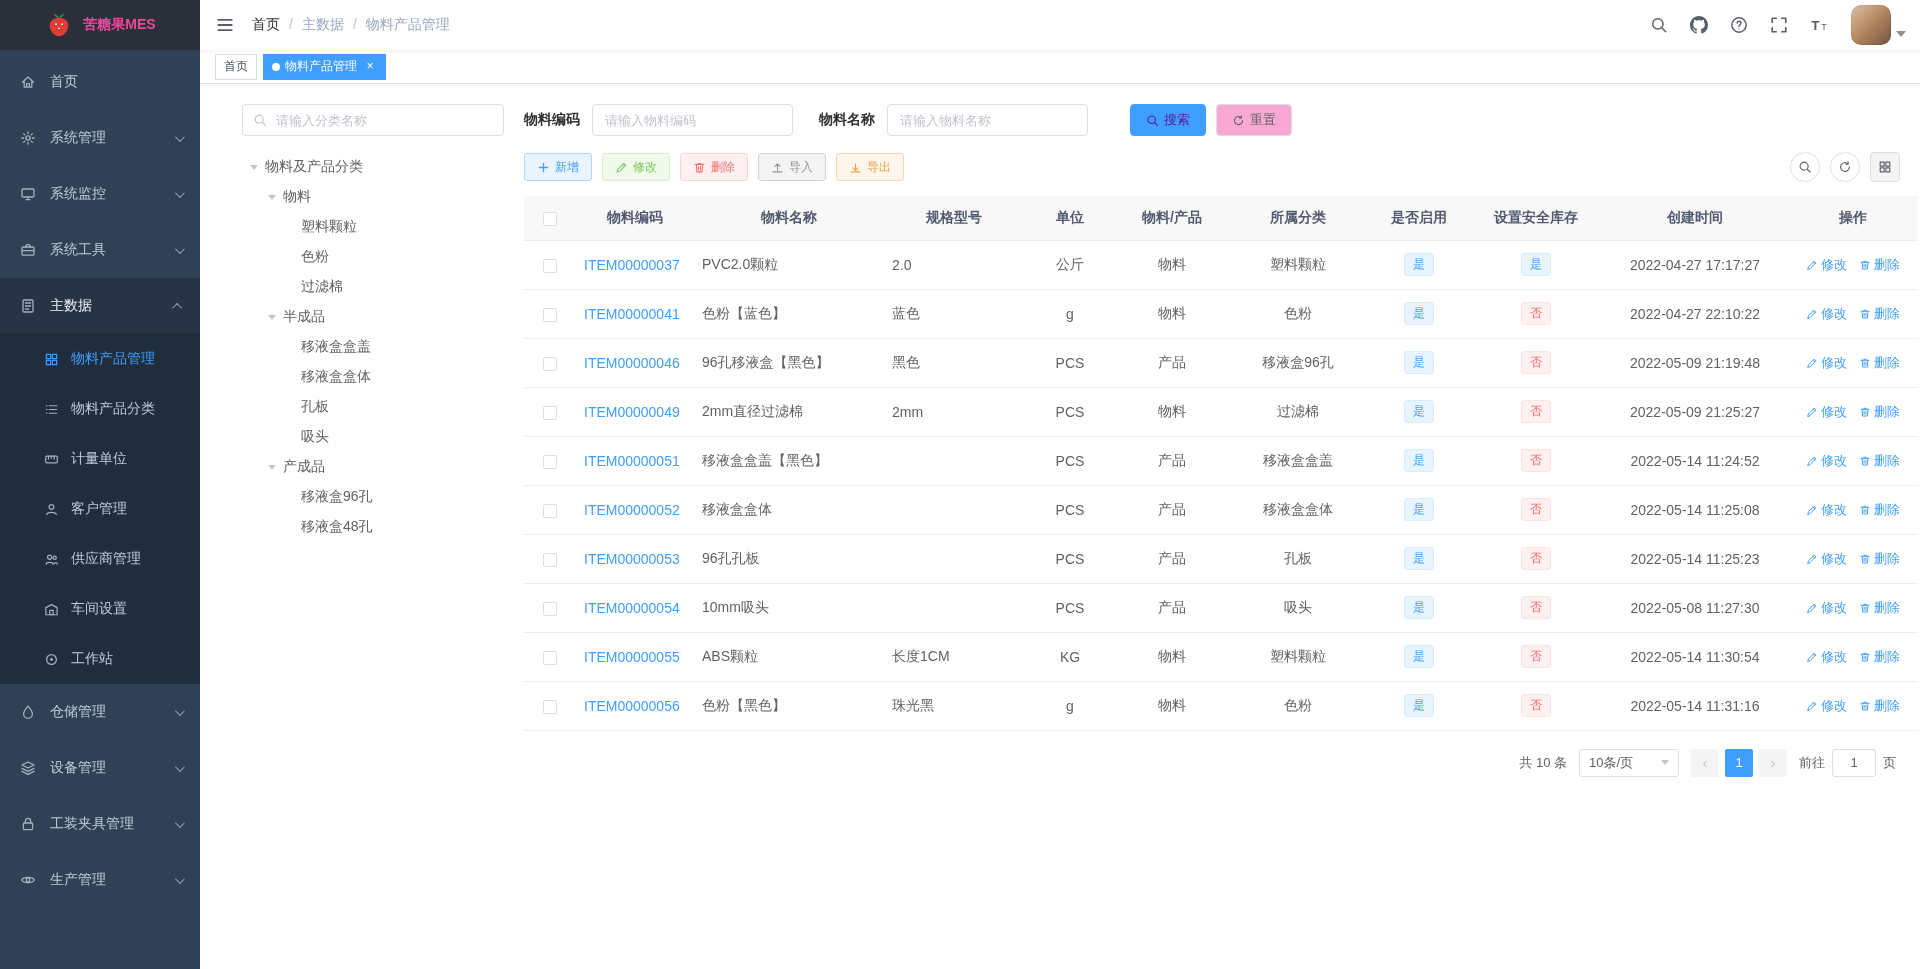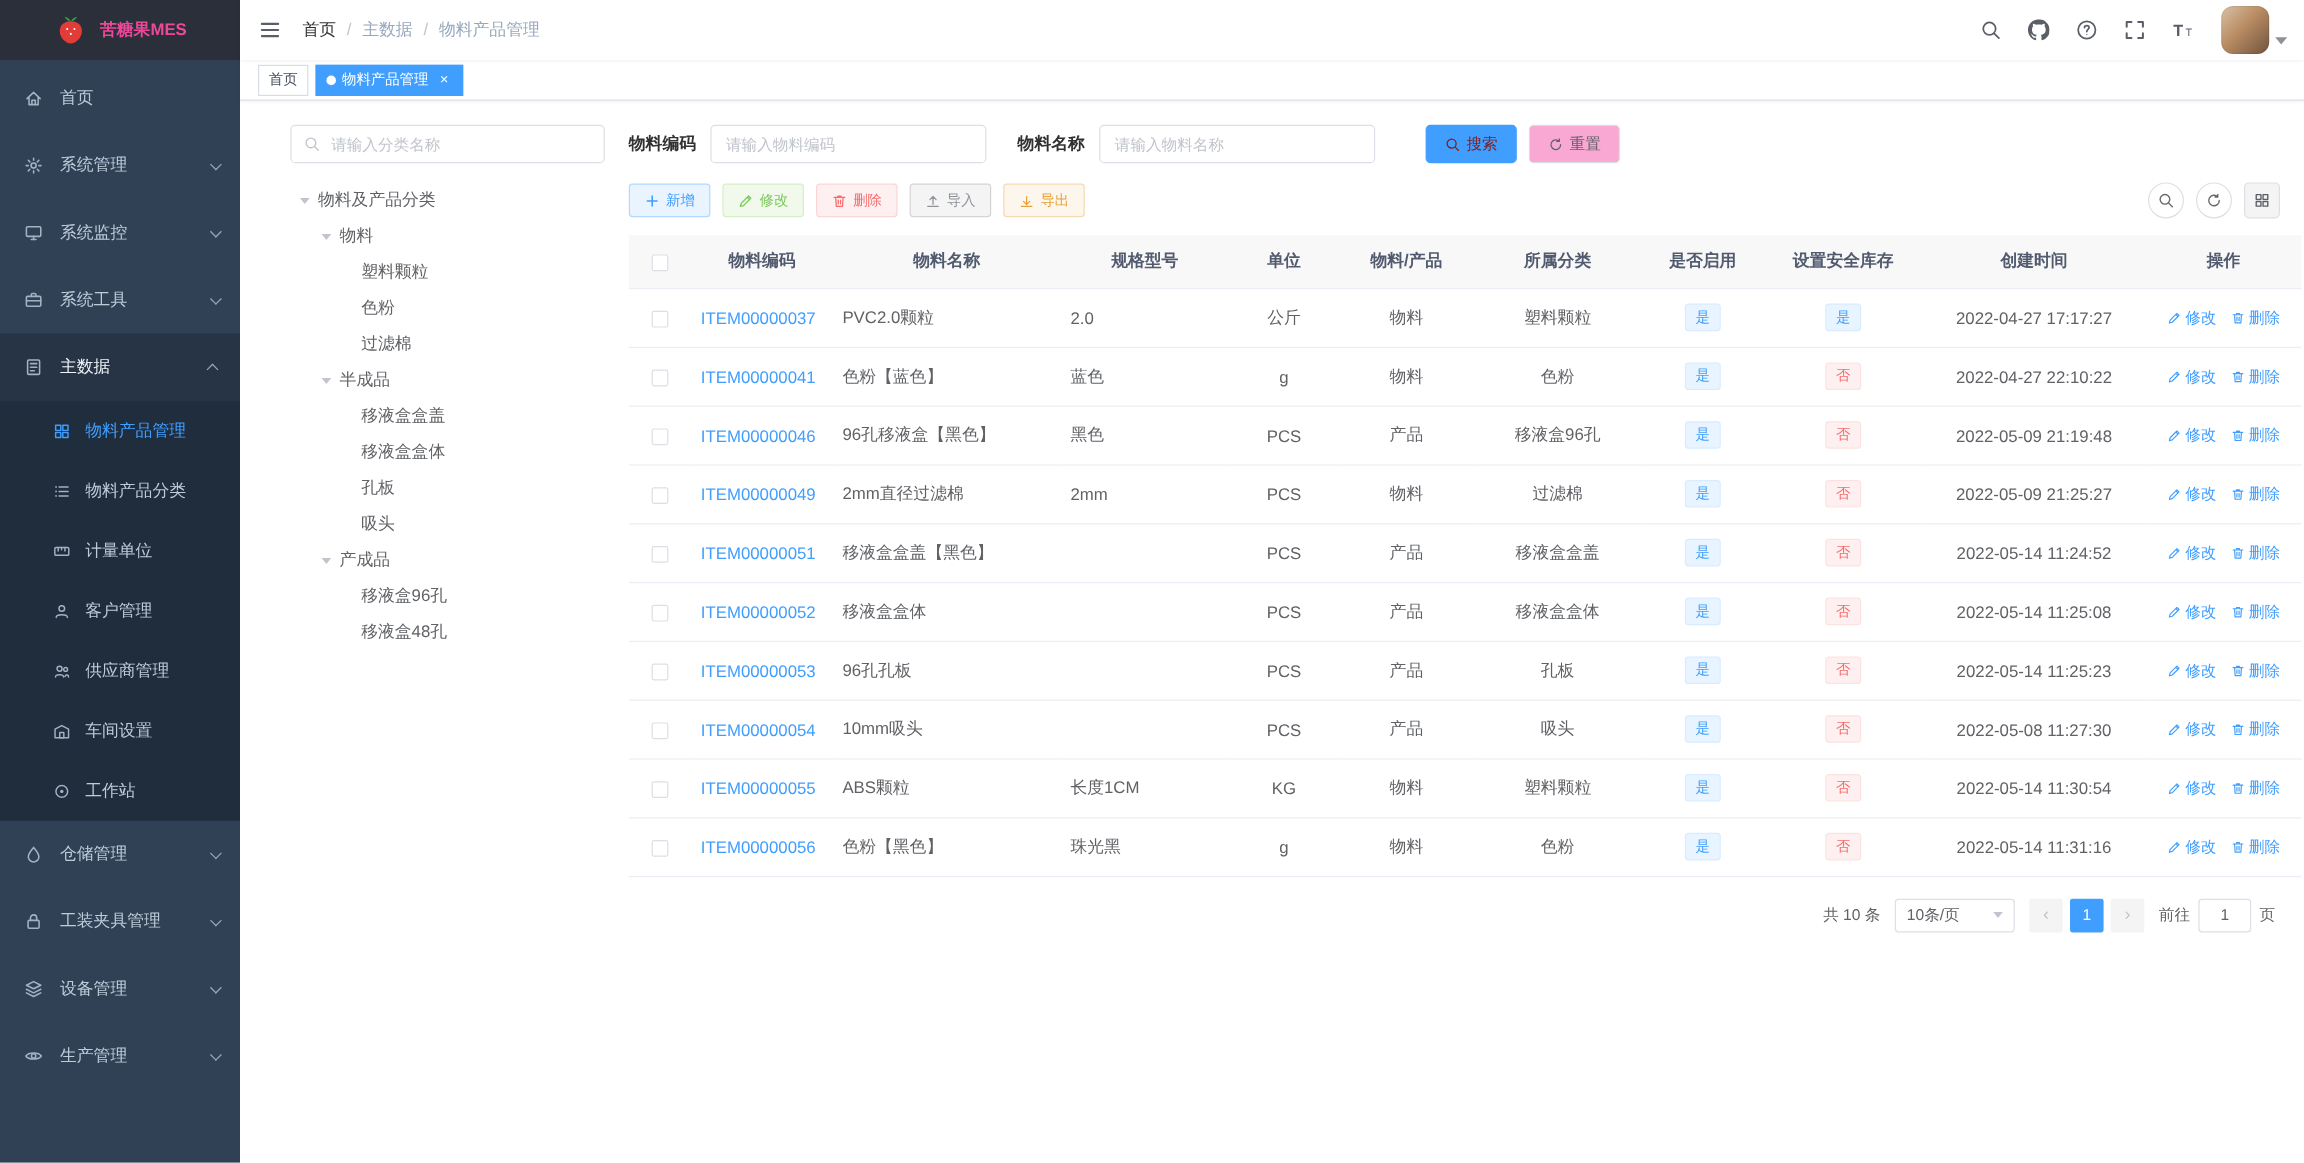--- a/index.html
+++ b/index.html
@@ -60,25 +60,25 @@
   .tree { margin-top:16px; font-size:14px; color:#606266; }
   .tree-node { height:30px; display:flex; align-items:center; cursor:pointer; border-radius:2px; }
   .caret { width:0; height:0; border:4px solid transparent; border-top:5px solid #c0c4cc; margin:4px 7px 0 0; flex-shrink:0; }
   .caret-spacer { width:15px; flex-shrink:0; }
 
   
   .table-panel { flex:1; min-width:0; display:flex; flex-direction:column; }
   .filter-row { display:flex; align-items:center; margin-bottom:16px; }
   .filter-label { font-size:14px; font-weight:700; color:#303133; margin-right:12px; white-space:nowrap; }
   .filter-label + .filter-input { margin-right:26px; }
-  .filter-input { width:230px; height:32px; border:1px solid #dcdfe6; border-radius:4px; padding:0 12px; font-size:13px; color:#606266; outline:none; font-family:inherit; }
+  .filter-input { width:201px; height:32px; border:1px solid #dcdfe6; border-radius:4px; padding:0 12px; font-size:13px; color:#606266; outline:none; font-family:inherit; }
   .filter-input::placeholder { color:#c0c4cc; }
   .btn { height:32px; border-radius:4px; font-size:13px; display:inline-flex; align-items:center; gap:5px; padding:0 15px; cursor:pointer; border:1px solid transparent; font-family:inherit; white-space:nowrap; }
   .btn svg { width:13px; height:13px; }
-  .btn-primary { background:#409eff; border-color:#409eff; color:#7f1d1d; }
+  .btn-primary { background:#409eff; border-color:#409eff; color:#4c1d95; }
   .btn-default { background:#f9a8d4; border-color:#dcdfe6; color:#606266; }
   .filter-row .btn { margin-right:10px; }
 
   .toolbar { display:flex; align-items:center; gap:10px; margin-bottom:14px; }
   .btn-mini { height:28px; padding:0 12px; font-size:12px; border-radius:3px; }
   .v-primary { background:#eaf4ff; border:1px solid #b3d8ff; color:#409eff; }
   .v-success { background:#f0f9eb; border:1px solid #d7efc6; color:#7cc75b; }
   .v-danger  { background:#fef0f0; border:1px solid #fbd5d5; color:#f56c6c; }
   .v-info    { background:#f4f4f5; border:1px solid #d3d4d6; color:#909399; }
   .v-warning { background:#fdf6ec; border:1px solid #f5dab1; color:#e6a23c; }
@@ -230,32 +230,32 @@
         </div>
         <div class="menu-item">
           <svg viewBox="0 0 16 16" class="icon">
             <path d="M8 2.2 C10.4 5 12.4 7.4 12.4 9.9 A4.4 4.4 0 0 1 3.6 9.9 C3.6 7.4 5.6 5 8 2.2 Z"></path>
           </svg>
           <span class="menu-label">仓储管理</span>
           <i class="arrow"></i>
         </div>
         <div class="menu-item">
           <svg viewBox="0 0 16 16" class="icon">
+            <path d="M8 2 L14 5 L8 8 L2 5 Z"></path>
+            <path d="M2 8.4 L8 11.4 L14 8.4 M2 11.4 L8 14.4 L14 11.4"></path>
+          </svg>
+          <span class="menu-label">设备管理</span>
+          <i class="arrow"></i>
+        </div>
+        <div class="menu-item">
+          <svg viewBox="0 0 16 16" class="icon">
             <rect x="3.4" y="7" width="9.2" height="6.6" rx="1"></rect>
             <path d="M5.4 7 V5 A2.6 2.6 0 0 1 10.6 5 V7"></path>
           </svg>
           <span class="menu-label">工装夹具管理</span>
-          <i class="arrow"></i>
-        </div>
-        <div class="menu-item">
-          <svg viewBox="0 0 16 16" class="icon">
-            <path d="M8 2 L14 5 L8 8 L2 5 Z"></path>
-            <path d="M2 8.4 L8 11.4 L14 8.4 M2 11.4 L8 14.4 L14 11.4"></path>
-          </svg>
-          <span class="menu-label">设备管理</span>
           <i class="arrow"></i>
         </div>
         <div class="menu-item">
           <svg viewBox="0 0 16 16" class="icon">
             <path d="M1.6 8 C3.6 4.6 12.4 4.6 14.4 8 C12.4 11.4 3.6 11.4 1.6 8 Z"></path>
             <circle cx="8" cy="8" r="1.8"></circle>
           </svg>
           <span class="menu-label">生产管理</span>
           <i class="arrow"></i>
         </div>

